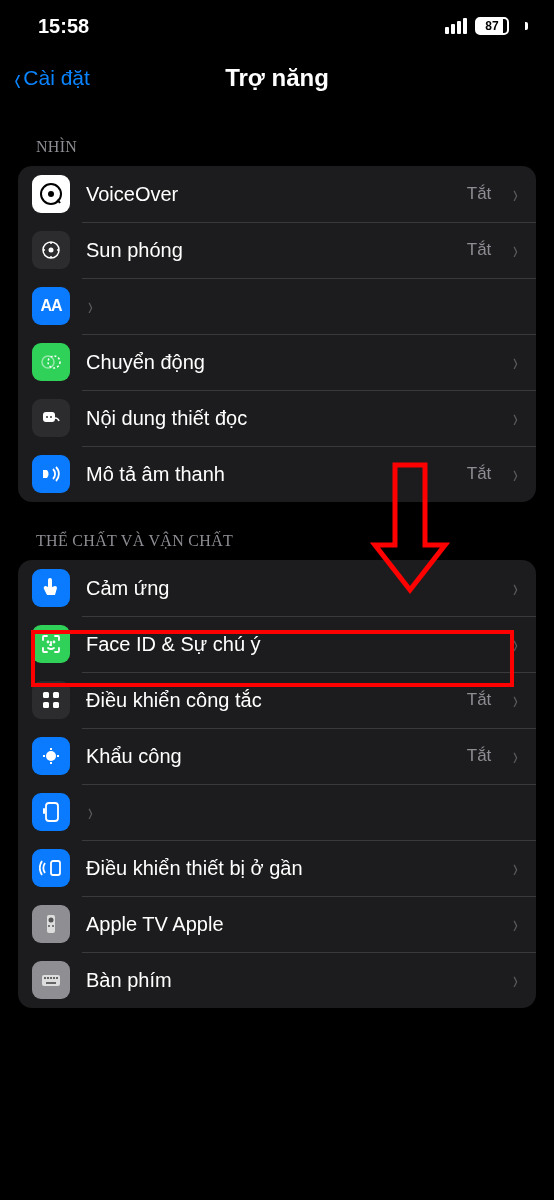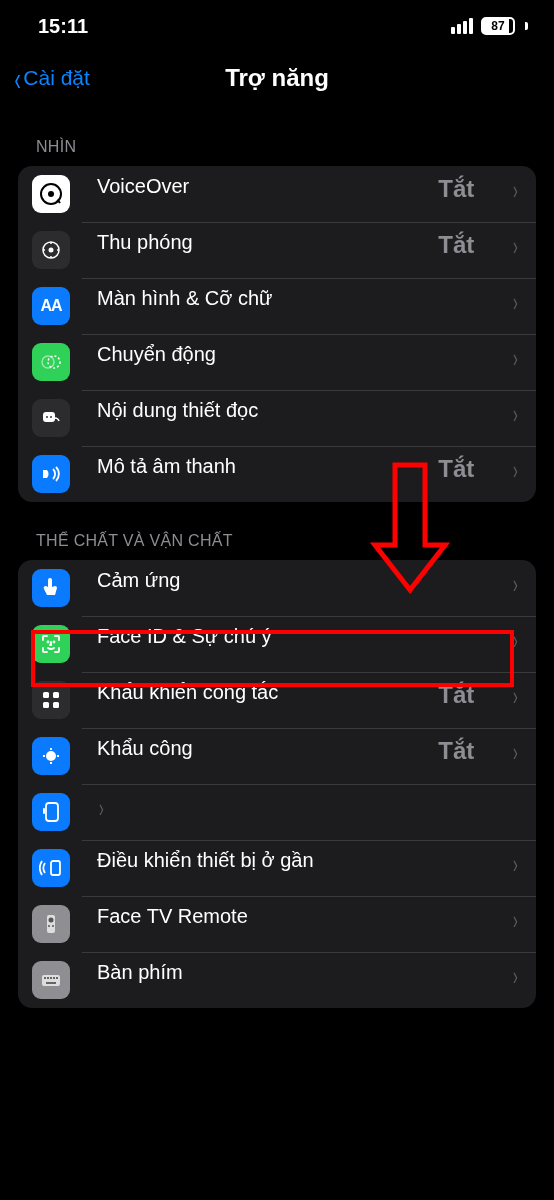--- a/index.html
+++ b/index.html
@@ -23,21 +23,21 @@
   }
   .status-right { display: flex; align-items: center; gap: 8px; }
   .signal-bars { display: flex; align-items: flex-end; gap: 2px; }
   .signal-bars span {
     width: 4px; background: #fff; border-radius: 1px;
   }
   .signal-bars span:nth-child(1){height:7px}
   .signal-bars span:nth-child(2){height:10px}
   .signal-bars span:nth-child(3){height:13px}
   .signal-bars span:nth-child(4){height:16px}
-  .battery-wrap { display:flex; align-items:center; gap:10px;}
+  .battery-wrap { display:flex; align-items:center; gap:16px;}
   .battery {
     position: relative;
     width: 34px; height: 18px;
     border: 2px solid #fff; border-radius: 5px;
     display:flex; align-items:center; justify-content:center;
     font-size: 12px; font-weight:700; color:#000;
     background: linear-gradient(to right,#fff 87%, transparent 87%);
   }
   .battery-tip{width:3px;height:8px;background:#fff;border-radius:0 2px 2px 0;}
 
@@ -74,32 +74,33 @@
   }
 
   
   .content { padding: 4px 18px 0 18px; }
   .section-header {
     color: #8d8d93;
     font-size: 16px;
     font-weight: 400;
     letter-spacing: 0.3px;
     padding: 30px 18px 10px 18px;
+    font-family: Liberation Serif, serif;
   }
   .group {
     background: #1c1c1e;
     border-radius: 14px;
     overflow: hidden;
   }
   .row {
     display: flex;
+    align-items: center;
     min-height: 56px;
     padding: 9px 16px 9px 14px;
     position: relative;
-    gap: 11px;
   }
   .row + .row::before {
     content: "";
     position: absolute;
     left: 64px; right: 0; top: 0;
     height: 1px;
     background: #3a3a3c;
   }
   .icon-box {
     width: 38px; height: 38px;
@@ -112,23 +113,22 @@
     font-size: 20px;
     color: #fff;
   }
   .label {
     flex: 1;
     font-size: 20px;
     color: #fff;
   }
   .value {
     color: #8d8d93;
-    font-size: 24px;
-    margin-right: 26px;
-    font-weight: bold;
+    font-size: 17px;
+    margin-right: 20px;
   }
   .chevron {
     color: #5a5a5e;
     font-size: 26px;
     font-weight: 400;
     transform: scaleX(0.55);
   }
 
   
   .bg-white{background:#fff;color:#000;}
@@ -157,21 +157,21 @@
     width:483px; height:57px;
     border:4px solid #ff0000;
     pointer-events:none;
     z-index:50;
   }
 </style>
 </head>
 <body>
 
 <div class="status-bar">
-  <div>15:11</div>
+  <div>15:58</div>
   <div class="status-right">
     <div class="signal-bars">
       <span></span>
         <span></span>
         <span></span>
         <span></span>
     </div>
     <div class="battery-wrap">
       <div class="battery">
           <span>87</span>
@@ -211,28 +211,27 @@
       <div class="icon-box bg-dark">
         <svg viewBox="0 0 24 24" fill="none">
             <circle cx="12" cy="12" r="8" stroke="#fff" stroke-width="1.5"></circle>
             <circle cx="12" cy="12" r="2.5" fill="#fff"></circle>
             <circle cx="12" cy="5" r="1" fill="#fff"></circle>
             <circle cx="12" cy="19" r="1" fill="#fff"></circle>
             <circle cx="5" cy="12" r="1" fill="#fff"></circle>
             <circle cx="19" cy="12" r="1" fill="#fff"></circle>
           </svg>
       </div>
-      <div class="label">Thu phóng</div>
+      <div class="label">Sun phóng</div>
       <div class="value">Tắt</div>
       <div class="chevron">›</div>
     </div>
 
     <div class="row">
       <div class="icon-box bg-blue aa-icon">AA</div>
-      <div class="label">Màn hình &amp; Cỡ chữ</div>
       <div class="chevron">›</div>
     </div>
 
     <div class="row">
       <div class="icon-box bg-green">
         <svg viewBox="0 0 24 24" fill="none">
             <circle cx="15" cy="12" r="6" stroke="#fff" stroke-width="1.5" stroke-dasharray="2 2"></circle>
             <circle cx="9" cy="12" r="6" stroke="#fff" stroke-width="1.5" opacity="0.5"></circle>
           </svg>
       </div>
@@ -300,21 +299,21 @@
 
     <div class="row">
       <div class="icon-box bg-dark">
         <svg viewBox="0 0 24 24" fill="#fff">
             <rect x="4" y="4" width="6" height="6" rx="1.5"></rect>
             <rect x="14" y="4" width="6" height="6" rx="1.5"></rect>
             <rect x="4" y="14" width="6" height="6" rx="1.5"></rect>
             <rect x="14" y="14" width="6" height="6" rx="1.5"></rect>
           </svg>
       </div>
-      <div class="label">Khẩu khiển công tắc</div>
+      <div class="label">Điều khiển công tắc</div>
       <div class="value">Tắt</div>
       <div class="chevron">›</div>
     </div>
 
     <div class="row">
       <div class="icon-box bg-blue">
         <svg viewBox="0 0 24 24" fill="#fff">
             <circle cx="12" cy="12" r="5"></circle>
             <path d="M4 12 h2 M18 12 h2 M12 4 v2 M12 18 v2" stroke="#fff" stroke-width="2"></path>
           </svg>
@@ -348,21 +347,21 @@
 
     <div class="row">
       <div class="icon-box bg-gray">
         <svg viewBox="0 0 24 24" fill="none">
             <rect x="8" y="3" width="8" height="18" rx="2" fill="#ddd"></rect>
             <circle cx="12" cy="8" r="2.5" fill="#555"></circle>
             <circle cx="10" cy="14" r="1" fill="#555"></circle>
             <circle cx="14" cy="14" r="1" fill="#555"></circle>
           </svg>
       </div>
-      <div class="label">Face TV Remote</div>
+      <div class="label">Apple TV Apple</div>
       <div class="chevron">›</div>
     </div>
 
     <div class="row">
       <div class="icon-box bg-lightgray">
         <svg viewBox="0 0 24 24" fill="none">
             <rect x="3" y="7" width="18" height="11" rx="2" fill="#ddd"></rect>
             <rect x="5" y="9" width="2" height="2" fill="#666"></rect>
             <rect x="8" y="9" width="2" height="2" fill="#666"></rect>
             <rect x="11" y="9" width="2" height="2" fill="#666"></rect>

